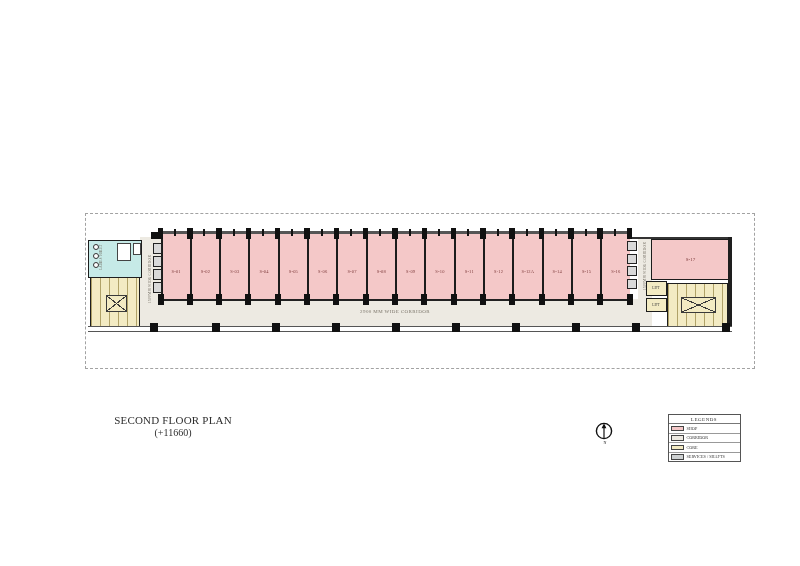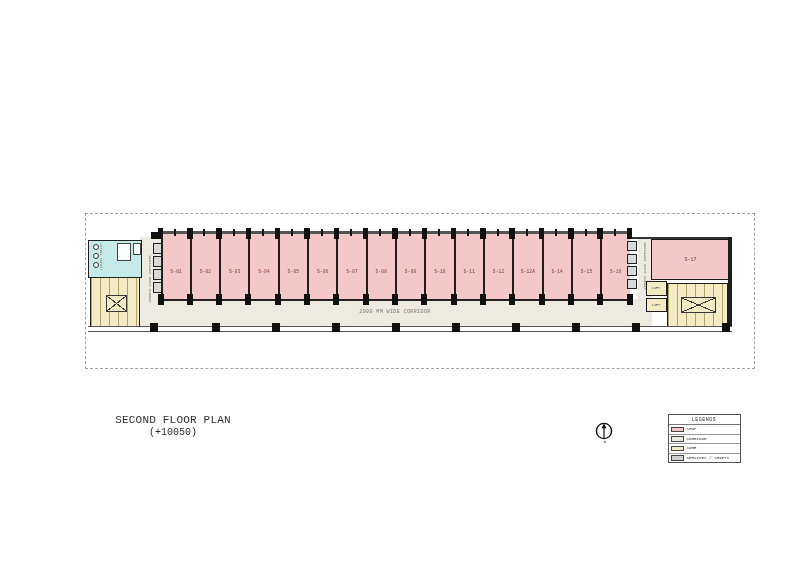--- a/index.html
+++ b/index.html
@@ -1,17 +1,17 @@
 <!DOCTYPE html>
 <html><head>
 <meta charset="utf-8">
 <style>
   html,body{margin:0;padding:0;background:#ffffff;}
   .canvas{position:relative;width:800px;height:566px;background:#fff;overflow:hidden;
-          font-family:Liberation Mono, monospace;}
+          font-family:Liberation Serif, serif;}
   .boundary{position:absolute;left:85px;top:213px;width:668px;height:154px;
             border:1px dashed #a2a2a2;}
   
   .corridor{position:absolute;background:#edeae2;}
   .corridor-label{position:absolute;font-size:5px;color:#7b756a;letter-spacing:.4px;text-align:center;}
   .vtext{position:absolute;white-space:nowrap;font-size:3.5px;color:#6d675c;letter-spacing:.3px;
          text-align:center;transform:rotate(-90deg);}
   
   .topwall{position:absolute;background:#555;}
   .frontwall{position:absolute;background:#222;}
@@ -148,21 +148,21 @@
     <span>LIFT</span>
   </div>
   <div class="stair" style="left:667px;top:283px;width:61px;height:44.5px;"></div>
   <div class="stair-core" style="left:681px;top:297px;width:33px;height:14px;"></div>
   <div class="rightwall"></div>
 
   <div class="bottomwall"></div>
 
   <div class="title-block">
     <div class="t1">SECOND FLOOR PLAN</div>
-    <div class="t2">(+10050)</div>
+    <div class="t2">(+11660)</div>
   </div>
 
   <svg class="north" width="22" height="20" viewBox="0 0 22 20">
     <circle cx="11" cy="10" r="7.6" fill="none" stroke="#111" stroke-width="1.4"></circle>
     <line x1="11" y1="17" x2="11" y2="4.5" stroke="#111" stroke-width="1.2"></line>
     <polygon points="11,2.2 8.6,7.2 13.4,7.2" fill="#111"></polygon>
   </svg>
   <div class="north-n">N</div>
 
   <div class="legend">

